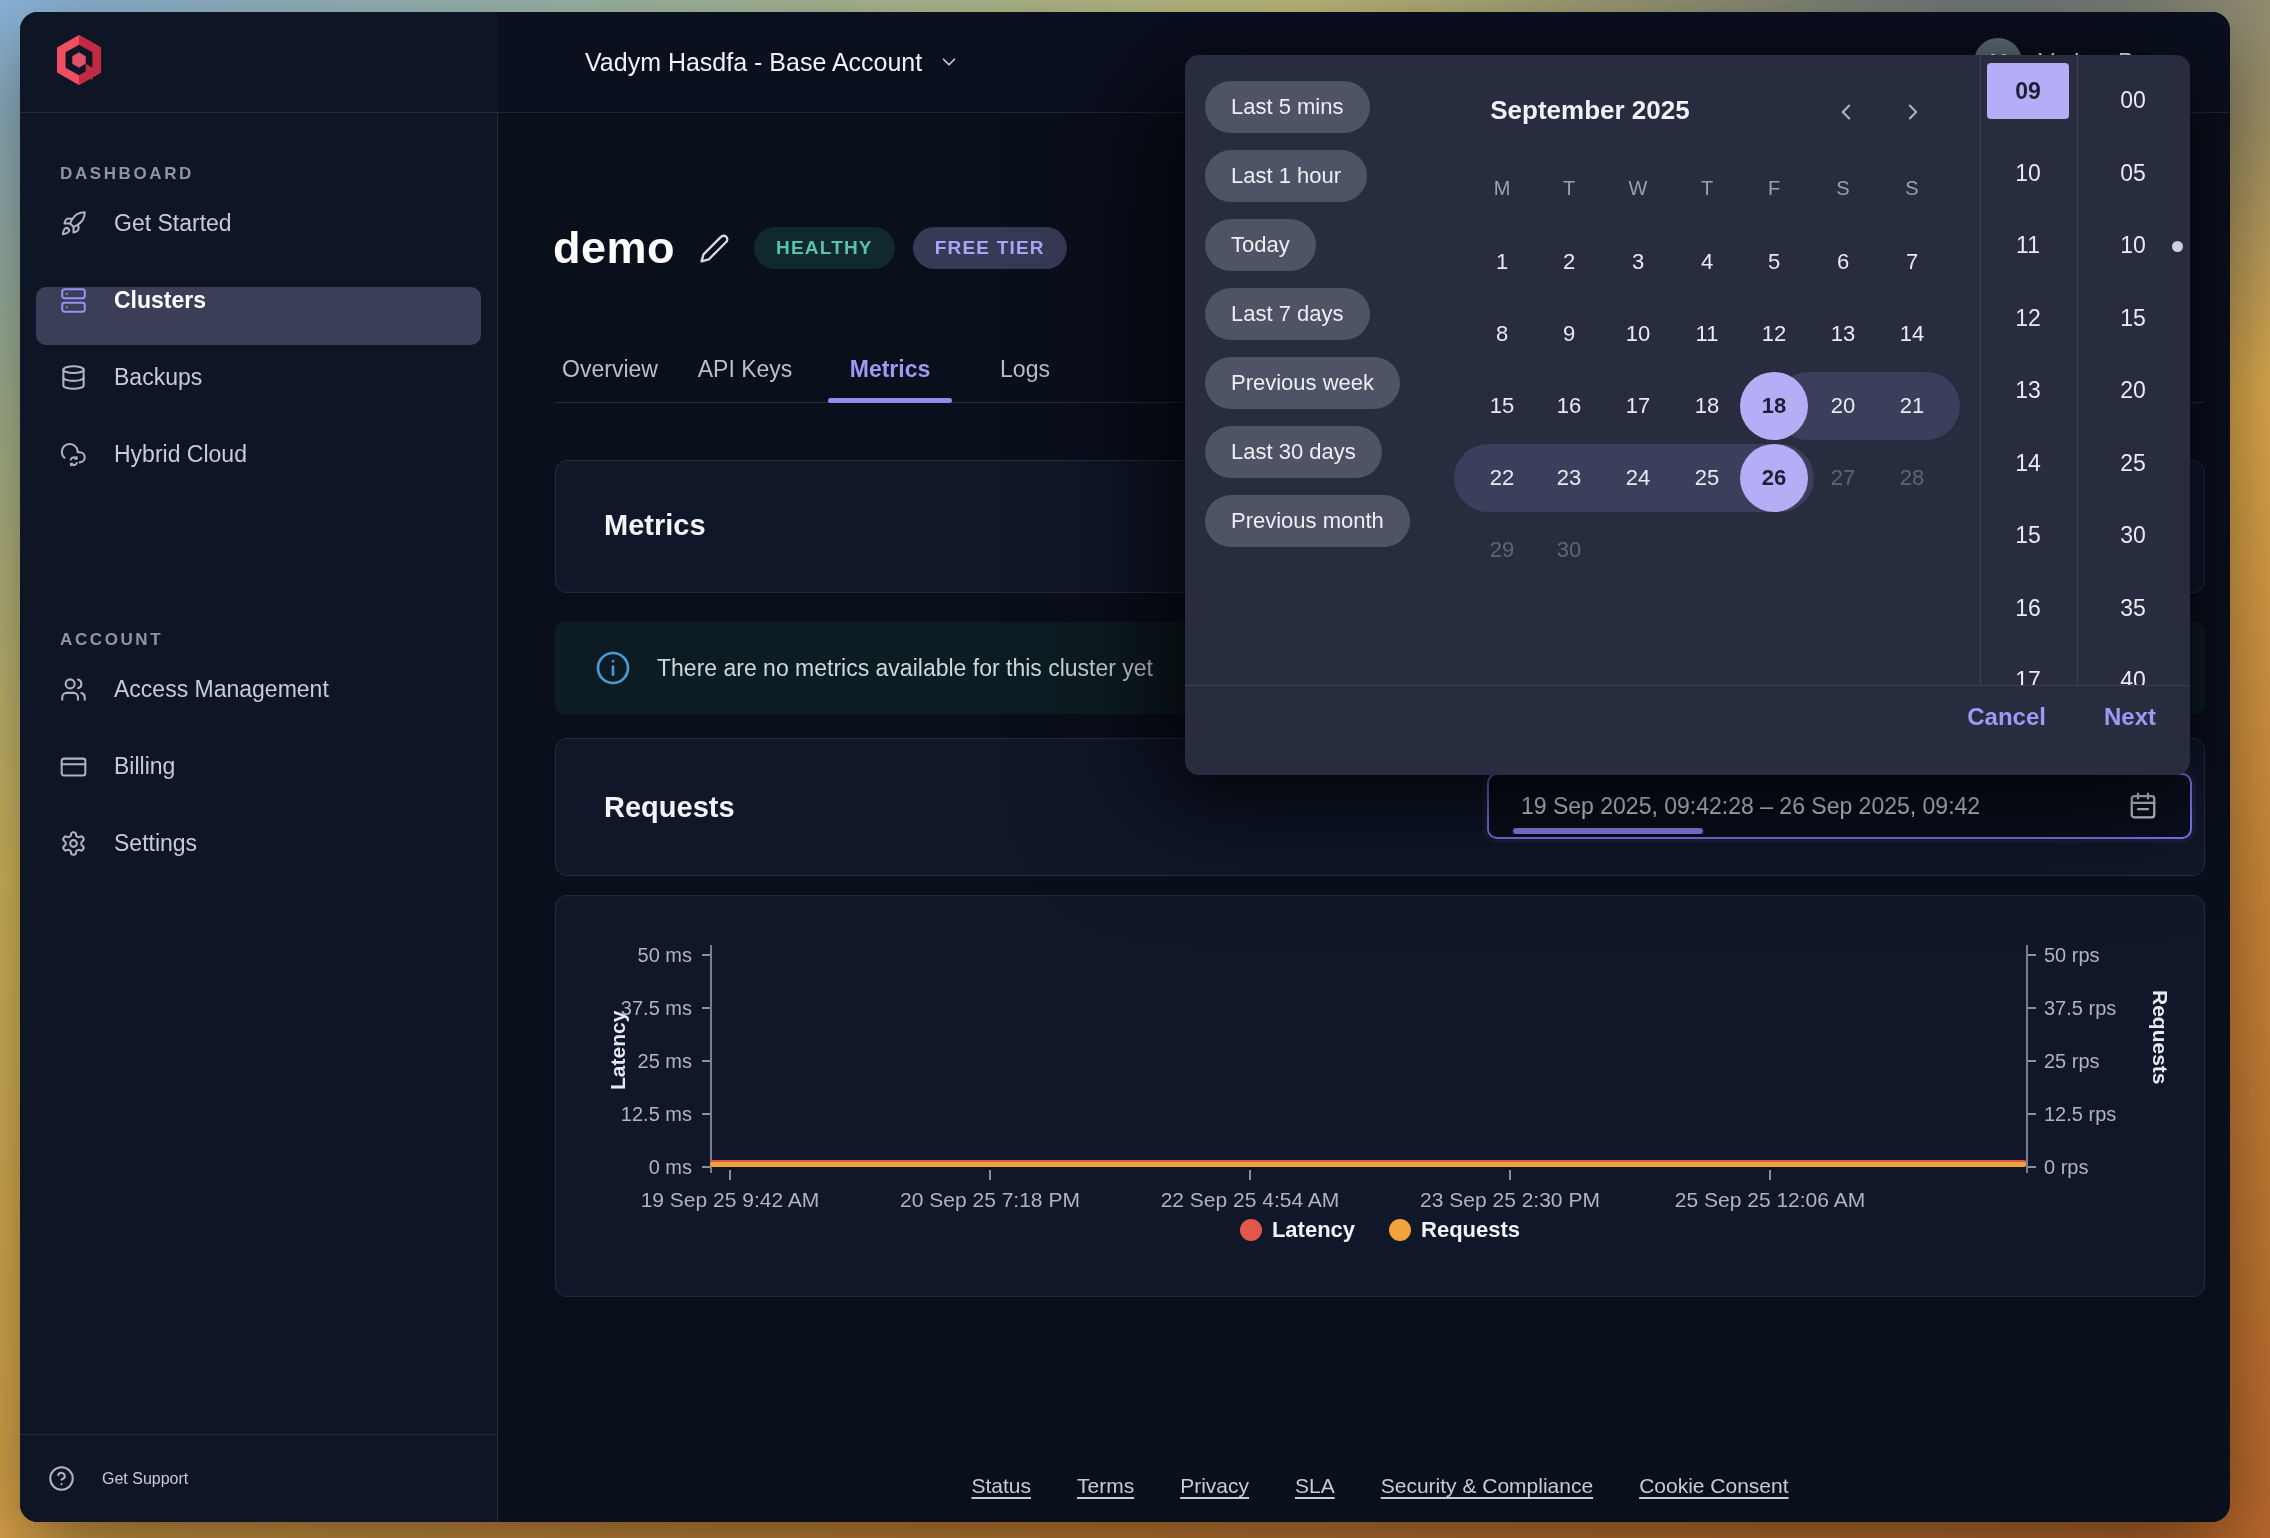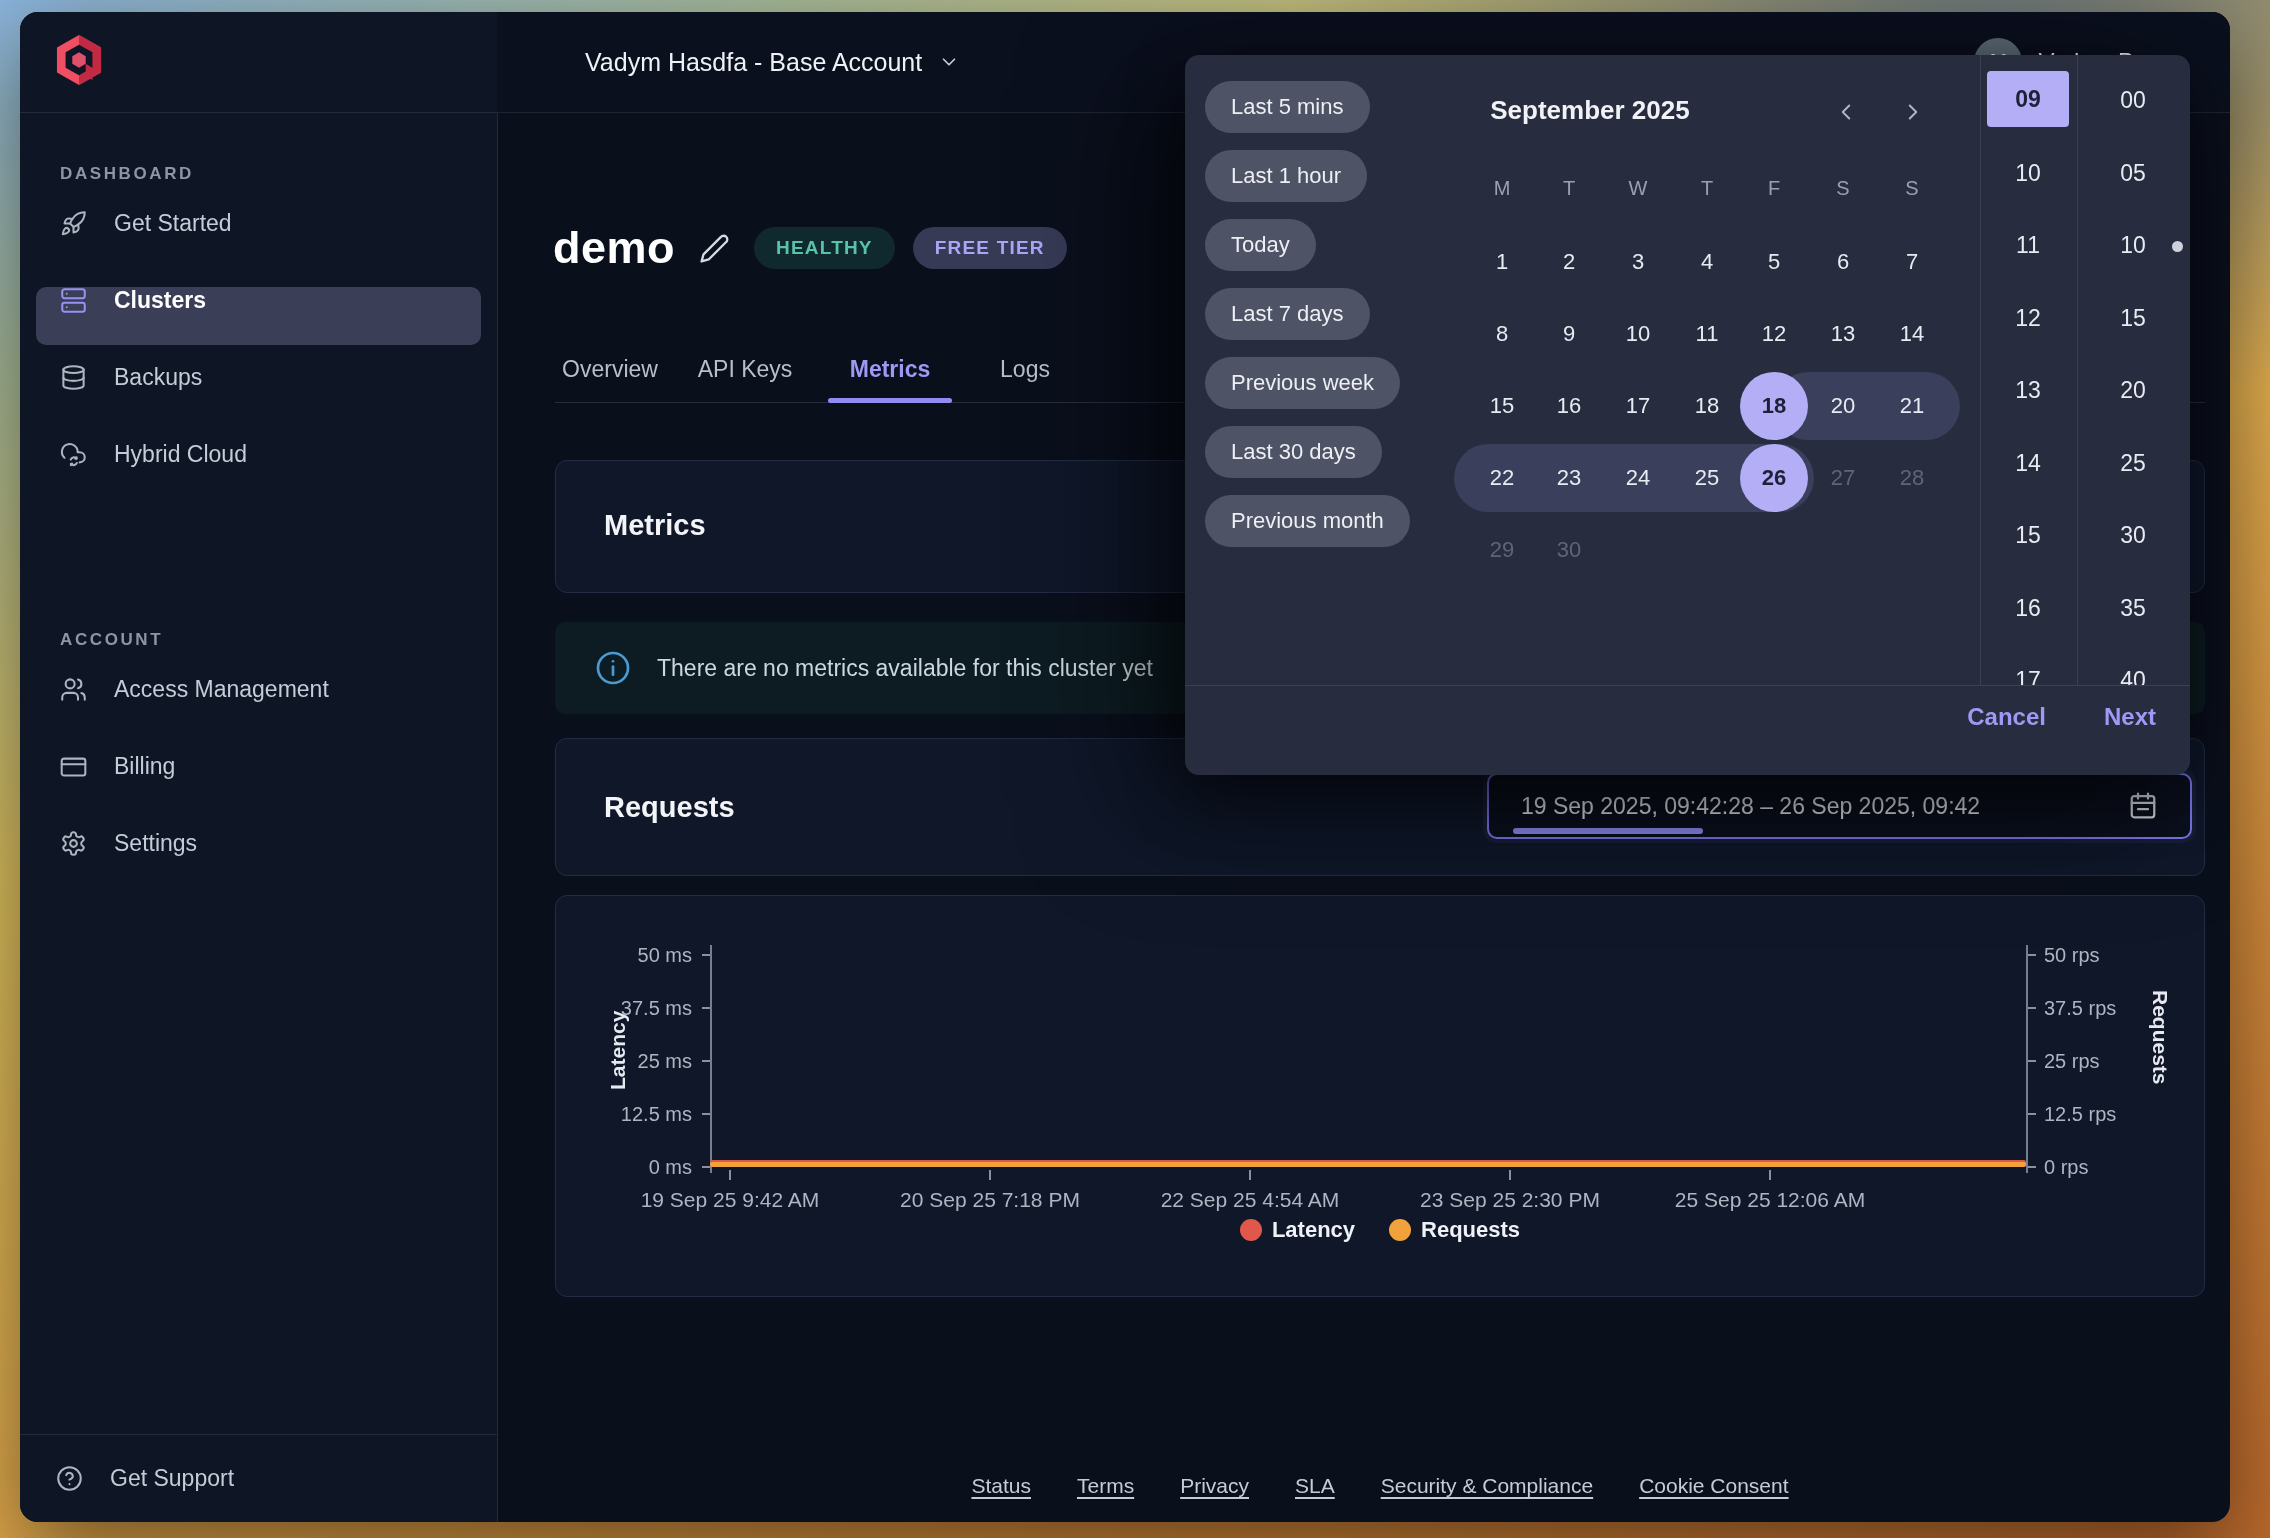--- a/index.html
+++ b/index.html
@@ -20,21 +20,21 @@
   
   #sidebar{position:absolute;left:0;top:0;width:477px;height:100%;background:#0e1524;border-right:1px solid #232a3a}
   #sidebar-header{height:100px;border-bottom:1px solid #232a3a;display:flex;align-items:center;padding-left:36px}
   .section-label{color:#8d95a6;font-size:17px;letter-spacing:2.6px;font-weight:700;padding:0 0 26px 40px}
   .side-list{display:flex;flex-direction:column;gap:19px;padding:0 16px}
   .side-item{display:flex;align-items:flex-start;gap:27px;height:58px;padding-left:24px;border-radius:10px;color:#c6ccd7;font-size:23px;cursor:pointer}
   .side-item.active{background:#3a3e56;color:#ffffff;font-weight:600}
   .icn{width:27px;height:27px;display:inline-flex;color:#aeb4c0;flex:0 0 auto}
   .side-item.active .icn{color:#9792f3}
   .icn svg{width:100%;height:100%}
-  #support-row{position:absolute;left:0;bottom:0;width:477px;height:88px;border-top:1px solid #232a3a;display:flex;align-items:center;gap:27px;padding-left:36px;color:#c6ccd7;font-size:23px;cursor:pointer;box-sizing:border-box}
+  #support-row{position:absolute;left:0;bottom:0;width:477px;height:88px;border-top:1px solid #232a3a;display:flex;align-items:center;gap:27px;padding-left:28px;color:#c6ccd7;font-size:16px;cursor:pointer;box-sizing:border-box}
 
   
   #header{position:absolute;left:477px;top:0;right:0;height:100px;border-bottom:1px solid #1e2536;background:#0b101f}
   #account-switcher{position:absolute;left:88px;top:0;height:100px;display:flex;align-items:center;gap:16px;color:#eef1f6;font-size:25px;cursor:pointer}
   #account-switcher .icn{width:22px;height:22px;color:#c9cfda}
   #user-menu{position:absolute;right:60px;top:0;height:100px;display:flex;align-items:center;gap:16px;color:#eef1f6;font-size:24px;cursor:pointer}
   #avatar{width:48px;height:48px;border-radius:50%;background:#5e6e79;color:#f0f3f6;display:flex;align-items:center;justify-content:center;font-size:22px;font-weight:600}
   #user-menu .icn{width:20px;height:20px;color:#c9cfda}
 
   
@@ -402,21 +402,21 @@
         <span class="day" style="left: 488px; top: 389px;">25</span>
         <span class="day selected" style="left: 555px; top: 389px;">26</span>
         <span class="day muted" style="left: 624px; top: 389px;">27</span>
         <span class="day muted" style="left: 693px; top: 389px;">28</span>
         <span class="day muted" style="left: 283px; top: 461px;">29</span>
         <span class="day muted" style="left: 350px; top: 461px;">30</span>
       </div>
     <div class="tsep" style="left:795px"></div>
     <div class="tsep" style="left:892px"></div>
     <div id="time-layer">
-        <span class="tcell selected" style="left: 802px; top: 16px;">09</span>
+        <span class="tcell selected" style="left: 802px; top: 8px;">09</span>
         <span class="tcell" style="left: 802px; top: 89.5px;">10</span>
         <span class="tcell" style="left: 802px; top: 162px;">11</span>
         <span class="tcell" style="left: 802px; top: 234.5px;">12</span>
         <span class="tcell" style="left: 802px; top: 307px;">13</span>
         <span class="tcell" style="left: 802px; top: 379.5px;">14</span>
         <span class="tcell" style="left: 802px; top: 452px;">15</span>
         <span class="tcell" style="left: 802px; top: 524.5px;">16</span>
         <span class="tcell" style="left: 802px; top: 597px;">17</span>
         <span class="tcell" style="left: 907px; top: 17px;">00</span>
         <span class="tcell" style="left: 907px; top: 89.5px;">05</span>

